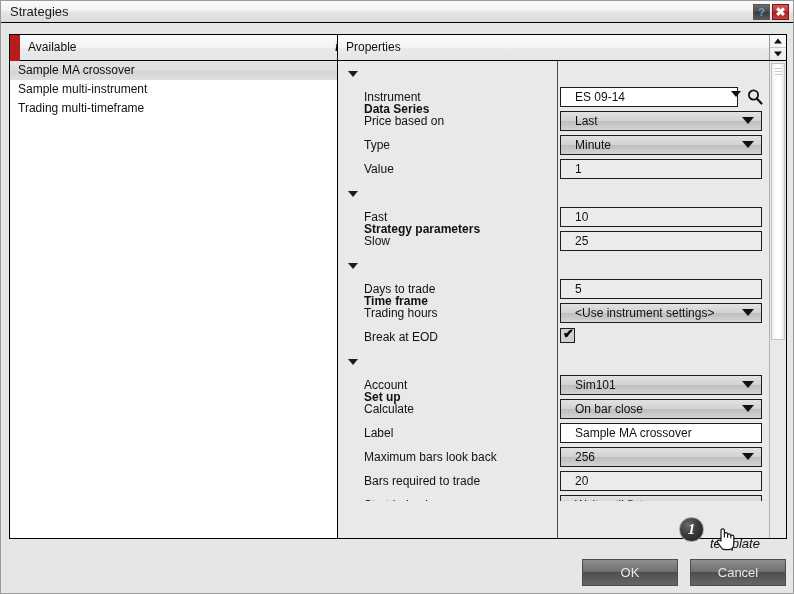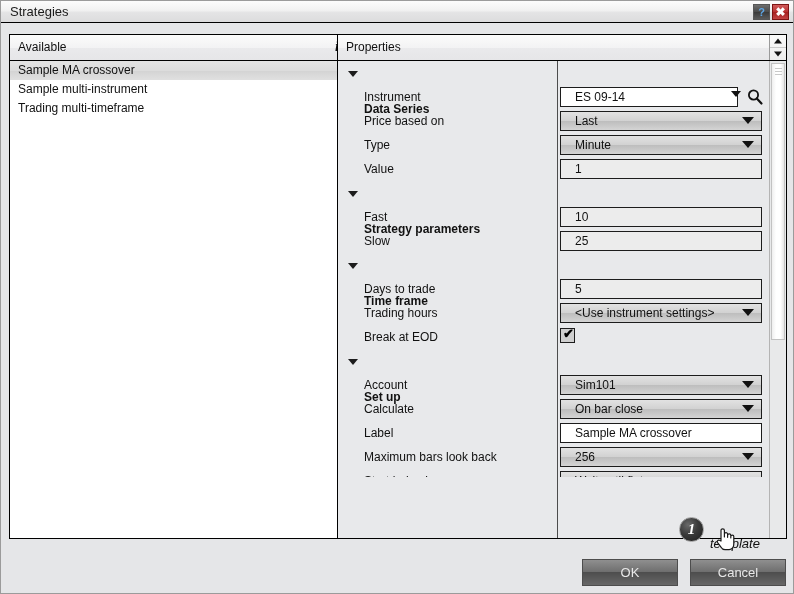--- a/index.html
+++ b/index.html
@@ -73,20 +73,21 @@
   .panel {
     position: absolute;
     background: #e8e9eb;
     border: 1px solid #000;
     box-sizing: border-box;
   }
   #available-panel {
     left: 8px; top: 33px;
     width: 342px; height: 505px;
     background: #b91c1c;
+    padding-left: 10px;
   }
   #properties-panel {
     left: 336px; top: 33px;
     width: 450px; height: 505px;
     background: #e8e9eb;
   }
 
   .panel-header {
     position: relative;
     height: 26px;
@@ -480,20 +481,24 @@
       <div class="prop-row">
         <div class="prop-label">Label</div>
         <div class="ctl text-white">Sample MA crossover</div>
       </div>
 
       <div class="prop-row">
         <div class="prop-label">Maximum bars look back</div>
         <div class="ctl combo">256<span class="caret thick"></span></div>
       </div>
 
+      <div class="prop-row">
+        <div class="prop-label">Bars required to trade</div>
+        <div class="ctl text">20</div>
+      </div>
 
       <div id="clipped-row" class="prop-row">
         <div class="prop-label">Start behavior</div>
         <div class="ctl combo">Wait until flat</div>
       </div>
 
     </div>
 
     <div id="props-divider"></div>
 

